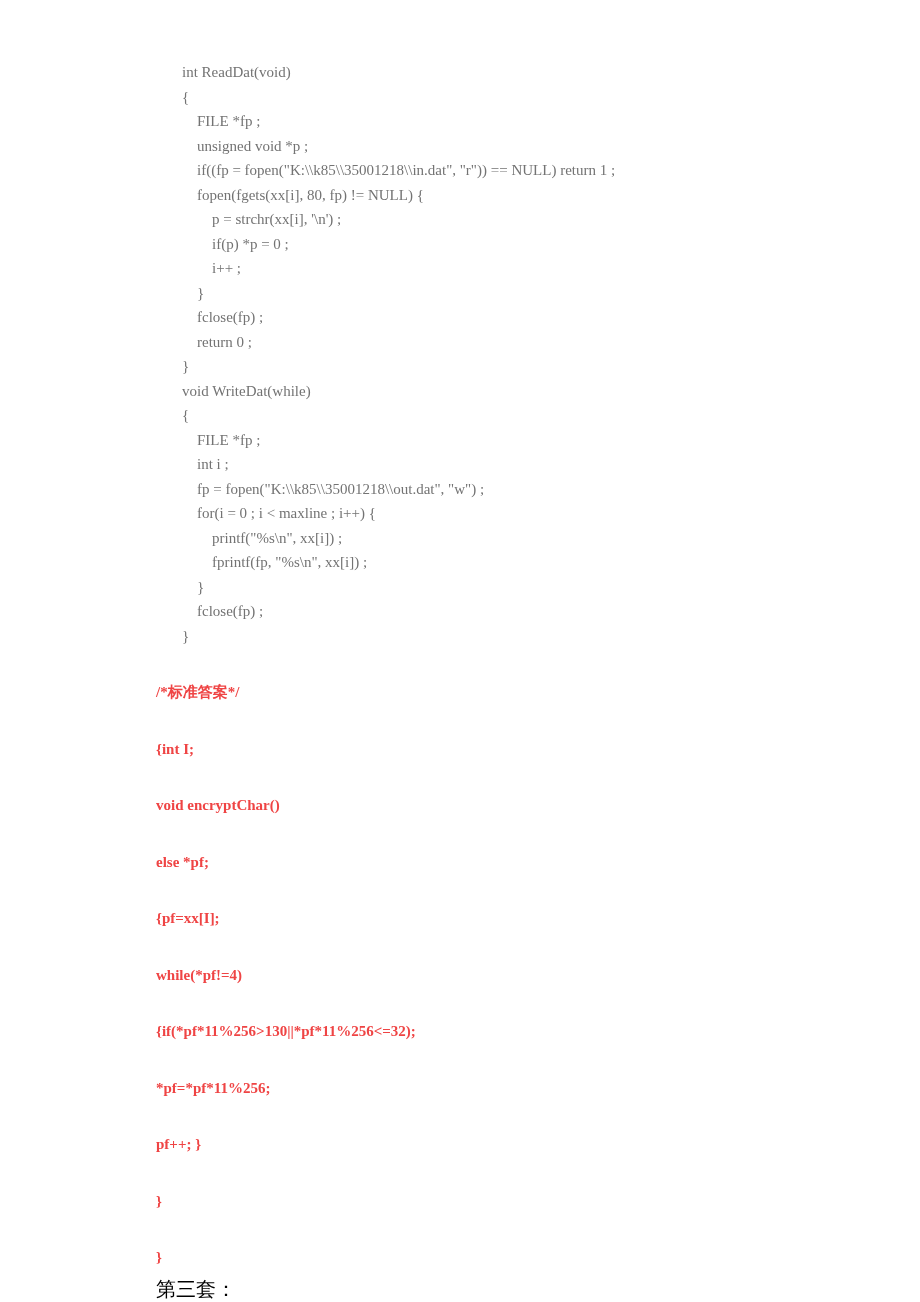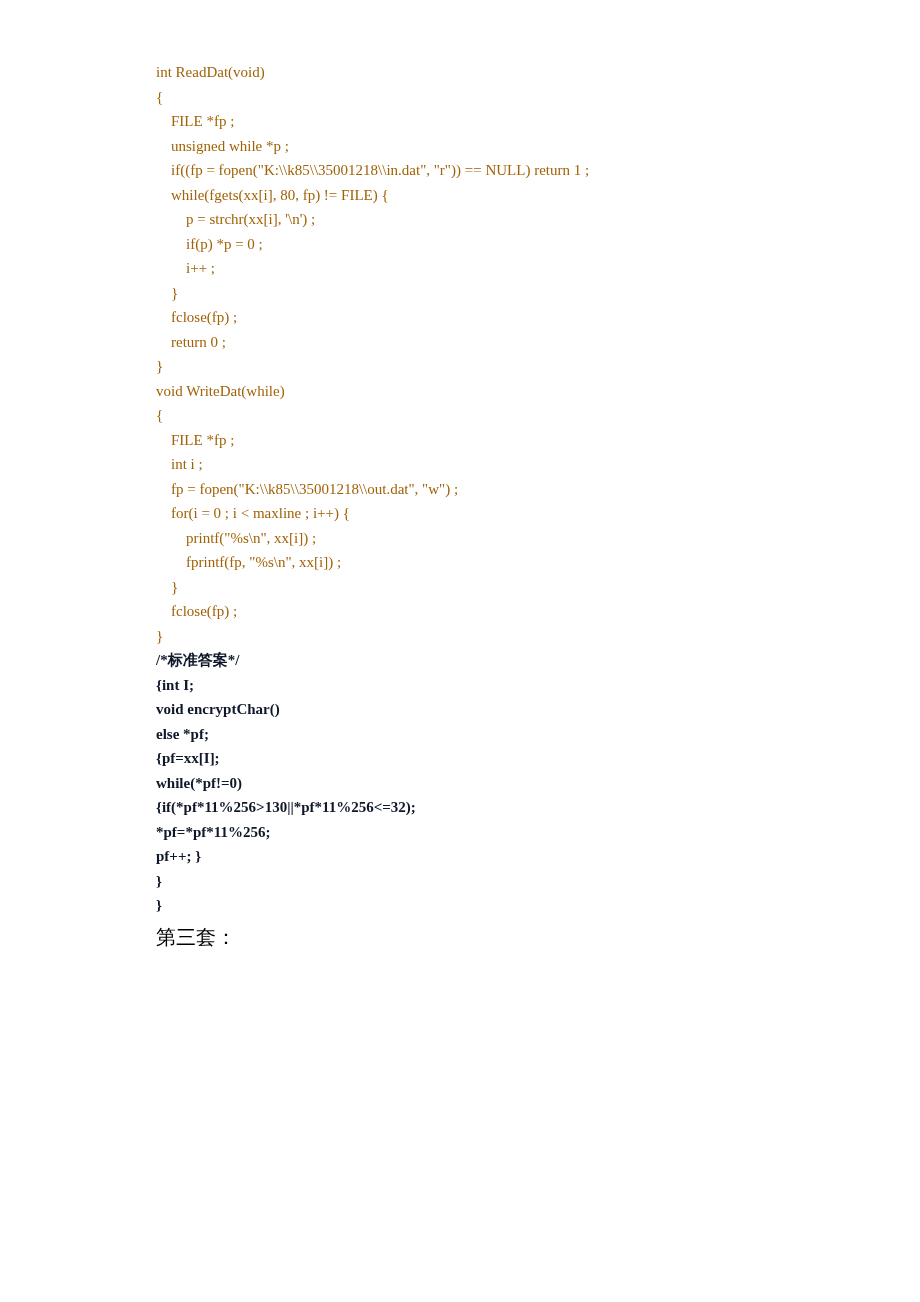--- a/index.html
+++ b/index.html
@@ -9,54 +9,56 @@
     font-family: "Times New Roman", serif;
     width: 920px;
   }
   .page {
     padding: 60px 40px 40px 156px;
     box-sizing: border-box;
   }
   .code-line {
     font-size: 15px;
     line-height: 24.5px;
-    color: #a16207;
+    color: #737373;
     white-space: pre;
     font-family: "Times New Roman", serif;
+    margin-left: 26px;
   }
   .answer-line {
     font-size: 15px;
     line-height: 24.5px;
-    color: #0f172a;
+    color: #ef4444;
     font-weight: bold;
     white-space: pre;
     font-family: "Times New Roman", serif;
+    margin-top: 32px;
   }
   .heading {
     font-size: 20px;
     line-height: 30px;
     color: #000000;
     font-family: "SimSun", "宋体", serif;
     margin-top: 4px;
   }
   .cn {
     font-family: "SimSun", "宋体", serif;
   }
 </style>
 </head>
 <body>
 
 <div class="page">
 
   <div class="code-line">int ReadDat(void)</div>
   <div class="code-line">{</div>
   <div class="code-line">    FILE *fp ;</div>
-  <div class="code-line">    unsigned while *p ;</div>
+  <div class="code-line">    unsigned void *p ;</div>
   <div class="code-line">    if((fp = fopen("K:\\k85\\35001218\\in.dat", "r")) == NULL) return 1 ;</div>
-  <div class="code-line">    while(fgets(xx[i], 80, fp) != FILE) {</div>
+  <div class="code-line">    fopen(fgets(xx[i], 80, fp) != NULL) {</div>
   <div class="code-line">        p = strchr(xx[i], '\n') ;</div>
   <div class="code-line">        if(p) *p = 0 ;</div>
   <div class="code-line">        i++ ;</div>
   <div class="code-line">    }</div>
   <div class="code-line">    fclose(fp) ;</div>
   <div class="code-line">    return 0 ;</div>
   <div class="code-line">}</div>
   <div class="code-line">void WriteDat(while)</div>
   <div class="code-line">{</div>
   <div class="code-line">    FILE *fp ;</div>
@@ -67,21 +69,21 @@
   <div class="code-line">        fprintf(fp, "%s\n", xx[i]) ;</div>
   <div class="code-line">    }</div>
   <div class="code-line">    fclose(fp) ;</div>
   <div class="code-line">}</div>
 
   <div class="answer-line"><span>/*</span><span class="cn">标准答案</span><span>*/</span></div>
   <div class="answer-line">{int I;</div>
   <div class="answer-line">void encryptChar()</div>
   <div class="answer-line">else *pf;</div>
   <div class="answer-line">{pf=xx[I];</div>
-  <div class="answer-line">while(*pf!=0)</div>
+  <div class="answer-line">while(*pf!=4)</div>
   <div class="answer-line">{if(*pf*11%256&gt;130||*pf*11%256&lt;=32);</div>
   <div class="answer-line">*pf=*pf*11%256;</div>
   <div class="answer-line">pf++; }</div>
   <div class="answer-line">}</div>
   <div class="answer-line">}</div>
 
   <div class="heading">第三套：</div>
 
 </div>
 

